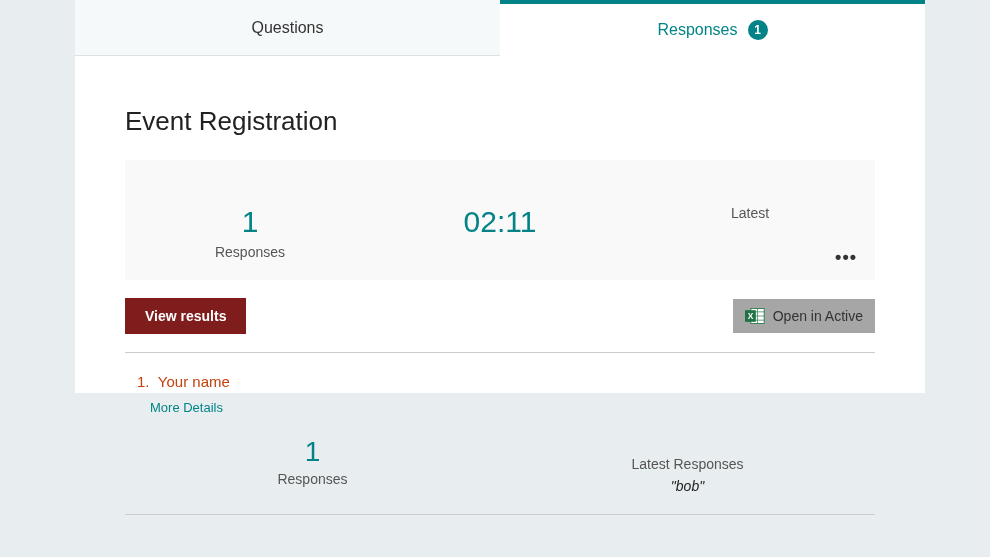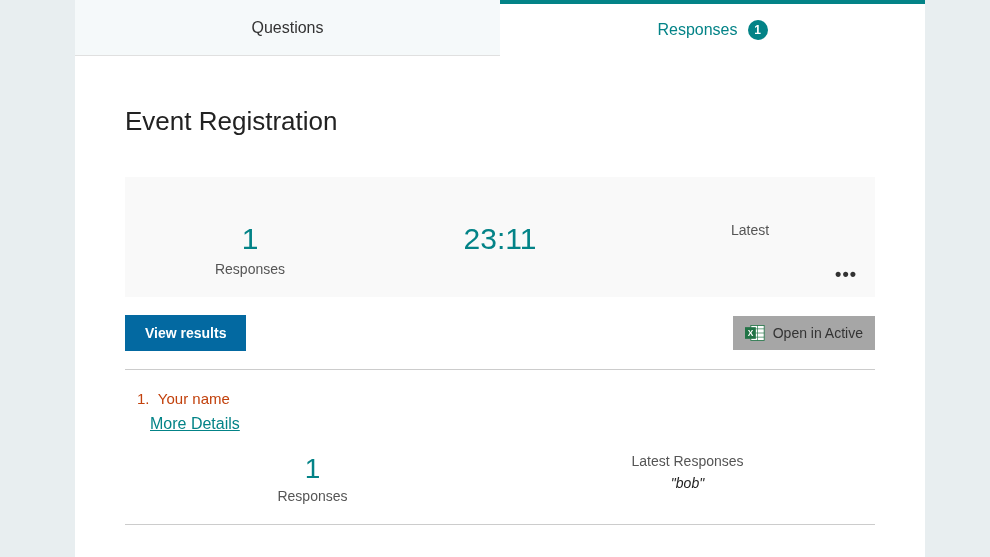--- a/index.html
+++ b/index.html
@@ -11,21 +11,21 @@
       font-family: "Segoe UI", -apple-system, BlinkMacSystemFont, sans-serif;
       background-color: #e8eef0;
       width: 990px;
       height: 557px;
       overflow: hidden;
     }
     .container {
       background-color: #ffffff;
       margin: 0 75px;
       width: 850px;
-      height: 557px;
+      height: 393px;
     }
     .tabs {
       display: flex;
       height: 56px;
     }
     .tab {
       flex: 1;
       display: flex;
       align-items: center;
       justify-content: center;
@@ -57,21 +57,21 @@
       margin-left: 10px;
       font-weight: 600;
     }
     .content {
       padding: 50px 50px 0 50px;
     }
     .title {
       font-size: 26px;
       font-weight: 400;
       color: #222;
-      margin-bottom: 40px;
+      margin-bottom: 23px;
     }
     .stats-panel {
       background-color: #f9f9f9;
       display: flex;
       padding: 45px 0 20px 0;
       position: relative;
     }
     .stat {
       flex: 1;
       text-align: center;
@@ -98,21 +98,21 @@
     }
     .actions {
       display: flex;
       justify-content: space-between;
       align-items: center;
       margin-top: 18px;
       padding-bottom: 18px;
       border-bottom: 1px solid #ccc;
     }
     .btn-view-results {
-      background-color: #0369a1;
+      background-color: #7f1d1d;
       color: white;
       border: none;
       padding: 10px 20px;
       font-size: 14px;
       font-weight: 600;
       cursor: pointer;
       font-family: inherit;
     }
     .btn-excel {
       background-color: #a6a6a6;
@@ -135,22 +135,21 @@
       padding: 20px 0 10px 0;
     }
     .question-title {
       font-size: 15px;
       color: #c2410c;
       padding-left: 12px;
       margin-bottom: 8px;
     }
     .more-details {
       color: #038387;
-      font-size: 16px;
-      text-decoration: underline;
+      font-size: 13px;
       cursor: pointer;
       padding-left: 25px;
     }
     .question-stats {
       display: flex;
       margin-top: 20px;
     }
     .q-stat-left {
       flex: 1;
       text-align: center;
@@ -161,20 +160,21 @@
       font-weight: 400;
     }
     .q-responses-label {
       font-size: 14px;
       color: #555;
       margin-top: 3px;
     }
     .q-stat-right {
       flex: 1;
       text-align: center;
+      margin-top: 20px;
     }
     .latest-label {
       font-size: 14px;
       color: #555;
       margin-bottom: 6px;
     }
     .latest-value {
       font-size: 14px;
       color: #222;
       font-style: italic;
@@ -200,21 +200,21 @@
 
   <div class="content">
     <h1 class="title">Event Registration</h1>
 
     <div class="stats-panel">
       <div class="stat">
         <div class="stat-value">1</div>
         <div class="stat-label">Responses</div>
       </div>
       <div class="stat">
-        <div class="stat-value">23:11</div>
+        <div class="stat-value">02:11</div>
       </div>
       <div class="stat">
         <div class="stat-label">Latest</div>
       </div>
       <div class="more-icon">•••</div>
     </div>
 
     <div class="actions">
       <button class="btn-view-results">View results</button>
       <button class="btn-excel">

